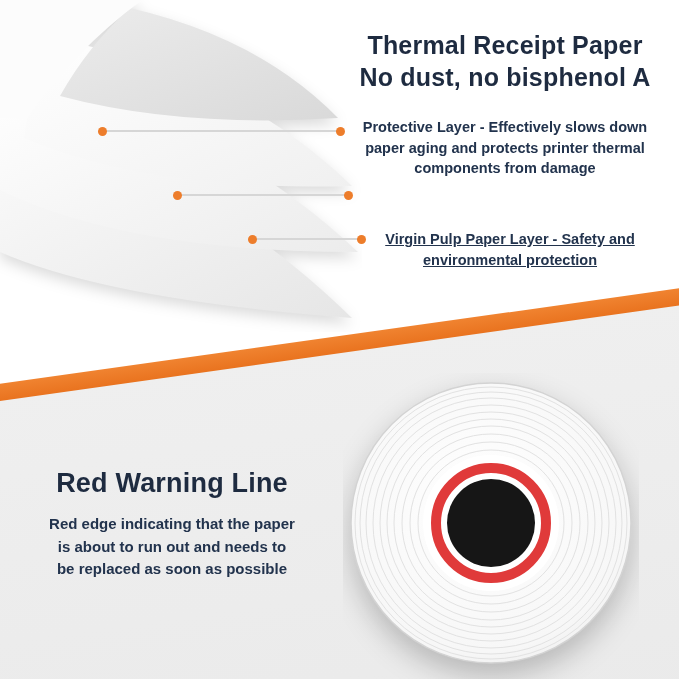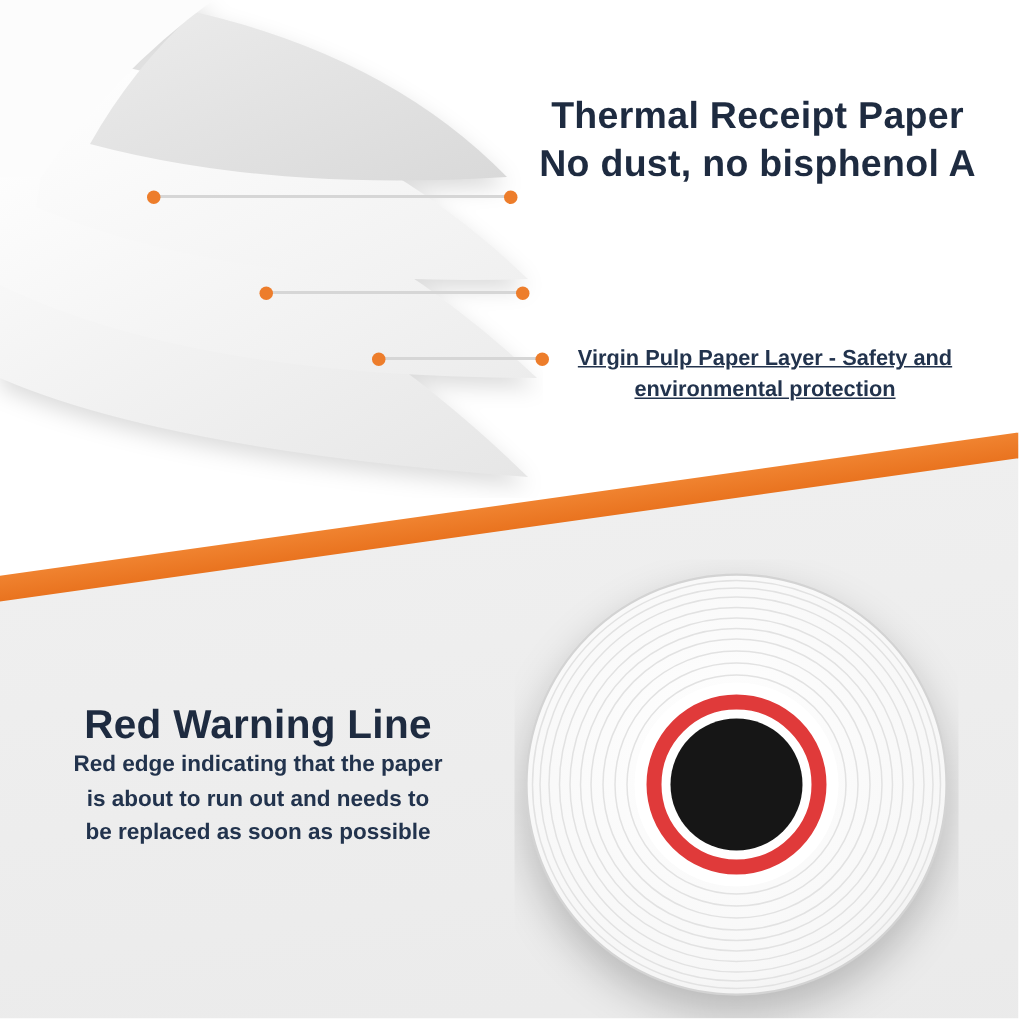--- a/index.html
+++ b/index.html
@@ -19,21 +19,21 @@
   .stripe {
     position:absolute; left:-360px; top:336px; width:1400px; height:17px;
     transform:rotate(-8deg); transform-origin:top center;
     background:linear-gradient(180deg,#f08330,#e9731f);
     z-index:2;
   }
   .sheets { position:absolute; left:0; top:0; z-index:2; }
   .title {
     position:absolute; left:338px; top:30px; width:334px;
     text-align:center; font-size:25px; font-weight:bold; line-height:1.26;
-    color:#1e2b40; white-space:pre-line; z-index:3; letter-spacing:0.2px;margin-top:32px;
+    color:#1e2b40; white-space:pre-line; z-index:3; letter-spacing:0.2px;
   }
   .co-text {
     position:absolute; text-align:center; font-size:14.5px; font-weight:600;
     line-height:1.42; color:#22334d; white-space:pre-line; z-index:3;
   }
   .co-text-1 { left:352px; top:117px; width:306px; }
   .co-text-2 { left:366px; top:184px; width:284px; }
   .co-text-3 { left:366px; top:229px; width:288px;text-decoration:underline; }
   .co-line {
     position:absolute; height:2px; background:#d6d6d6; z-index:3;
@@ -51,21 +51,21 @@
   .dot-2b { left:344px; top:191px; }
   .dot-3a { left:248px; top:235px; }
   .dot-3b { left:357px; top:235px; }
   .warning-block {
     position:absolute; left:24px; top:468px; width:296px; text-align:center; z-index:3;
   }
   .warning-title {
     font-size:27px; font-weight:bold; color:#1e2b40; letter-spacing:0.2px;text-align:center;
   }
   .warning-text {
-    font-size:15px; font-weight:600; line-height:1.5;
+    margin-top:14px; font-size:15px; font-weight:600; line-height:1.5;
     color:#22334d; white-space:pre-line;
   }
   .roll { position:absolute; left:343px; top:373px; z-index:2; }
   .roll-body { filter:drop-shadow(0 12px 14px rgba(0,0,0,0.22)); }
 </style>
 </head>
 <body>
 
 <div class="stage">
 
@@ -99,20 +99,23 @@
       <path d="M 0,0 L 142,0 Q 72,52 28,118 L 0,118 Z" fill="#fcfcfc"></path>
     </g>
   </svg>
 
   <div class="title">Thermal Receipt Paper
 No dust, no bisphenol A</div>
 
   <div class="co-line co-line-1"></div>
   <div class="dot dot-1a"></div>
   <div class="dot dot-1b"></div>
+  <div class="co-text co-text-1">Protective Layer - Effectively slows down
+paper aging and protects printer thermal
+components from damage</div>
 
   <div class="co-line co-line-2"></div>
   <div class="dot dot-2a"></div>
   <div class="dot dot-2b"></div>
 
   <div class="co-line co-line-3"></div>
   <div class="dot dot-3a"></div>
   <div class="dot dot-3b"></div>
   <div class="co-text co-text-3">Virgin Pulp Paper Layer - Safety and
 environmental protection</div>

